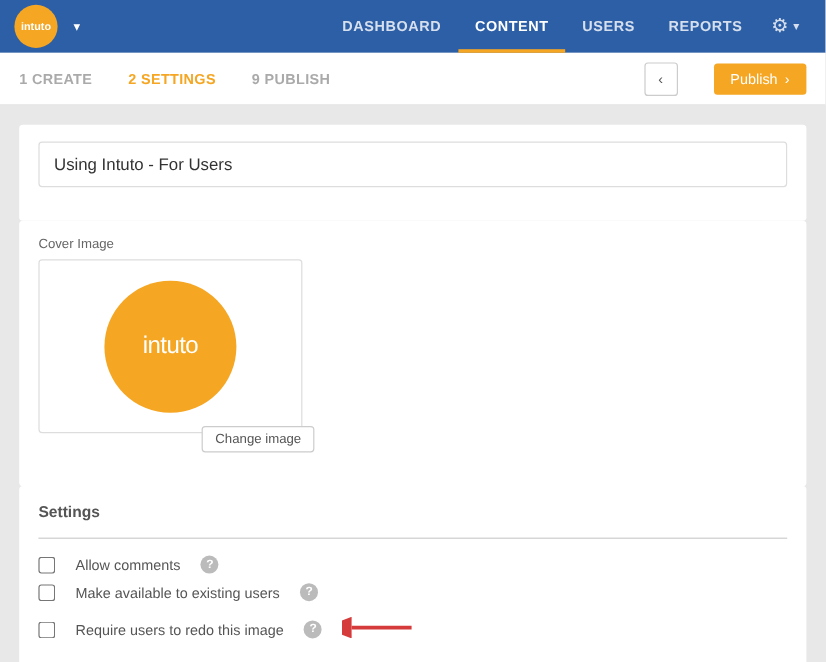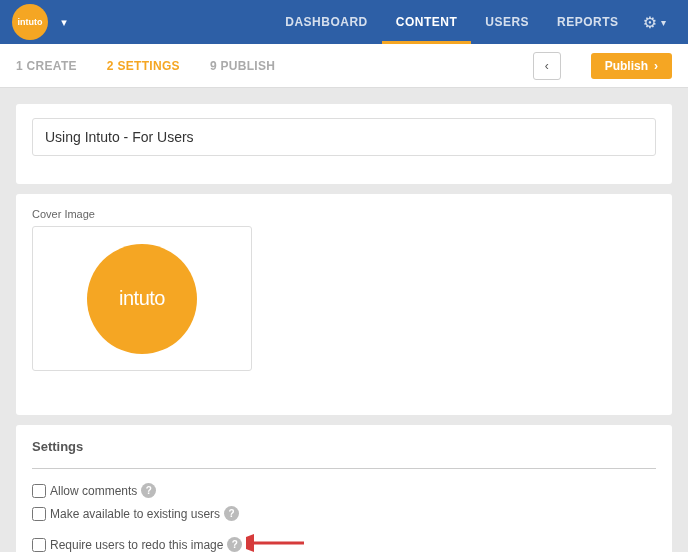--- a/index.html
+++ b/index.html
@@ -89,21 +89,21 @@
       background: white;
       border: 1px solid #ccc;
       border-radius: 3px;
       display: flex; align-items: center; justify-content: center;
       cursor: pointer; color: #555; font-size: 12px;
     }
     .stepsbar-publish {
       background: #f5a623;
       color: white;
       font-size: 12px;
-      font-weight: 700;
+      font-weight: 400;
       padding: 6px 14px;
       border-radius: 3px;
       cursor: pointer;
       display: flex; align-items: center; gap: 6px;
     }
 
     
     .main {
       background: #e8e8e8;
       padding: 16px;
@@ -169,21 +169,21 @@
     }
     .section-title {
       font-size: 13px;
       font-weight: 600;
       color: #555;
       margin-bottom: 10px;
     }
     .checkbox-row {
       display: flex;
       align-items: center;
-      gap: 4px;
+      gap: 17px;
       margin-bottom: 8px;
     }
     .checkbox-row input[type=checkbox] {
       width: 14px; height: 14px;
       cursor: pointer;
     }
     .checkbox-label {
       font-size: 12px;
       color: #555;
     }
@@ -200,21 +200,21 @@
     
     .red-arrow {
       display: inline-block;
       vertical-align: middle;
     }
 
     .card {
       background: white;
       border-radius: 3px;
       padding: 14px 16px;
-      margin-bottom: 10px;
+      margin-bottom: 0;
     }
   </style>
 </head>
 <body>
 
 <nav class="topnav">
   <div class="topnav-logo">
     <span class="topnav-logo-text">intuto</span>
   </div>
   <div class="topnav-dropdown">
@@ -262,20 +262,21 @@
   </div>
 
   <div class="card">
     <div class="cover-label">Cover Image</div>
     <div class="cover-wrap">
       <div class="cover-image-container">
         <div class="intuto-logo-circle">
           <span>intuto</span>
         </div>
       </div>
+      <button class="change-image-btn">Change image</button>
     </div>
   </div>
 
   <div class="card">
     <div class="section-title">Settings</div>
     <hr class="divider">
 
     <div class="checkbox-row">
       <input type="checkbox" style="">
       <span class="checkbox-label">Allow comments</span>

